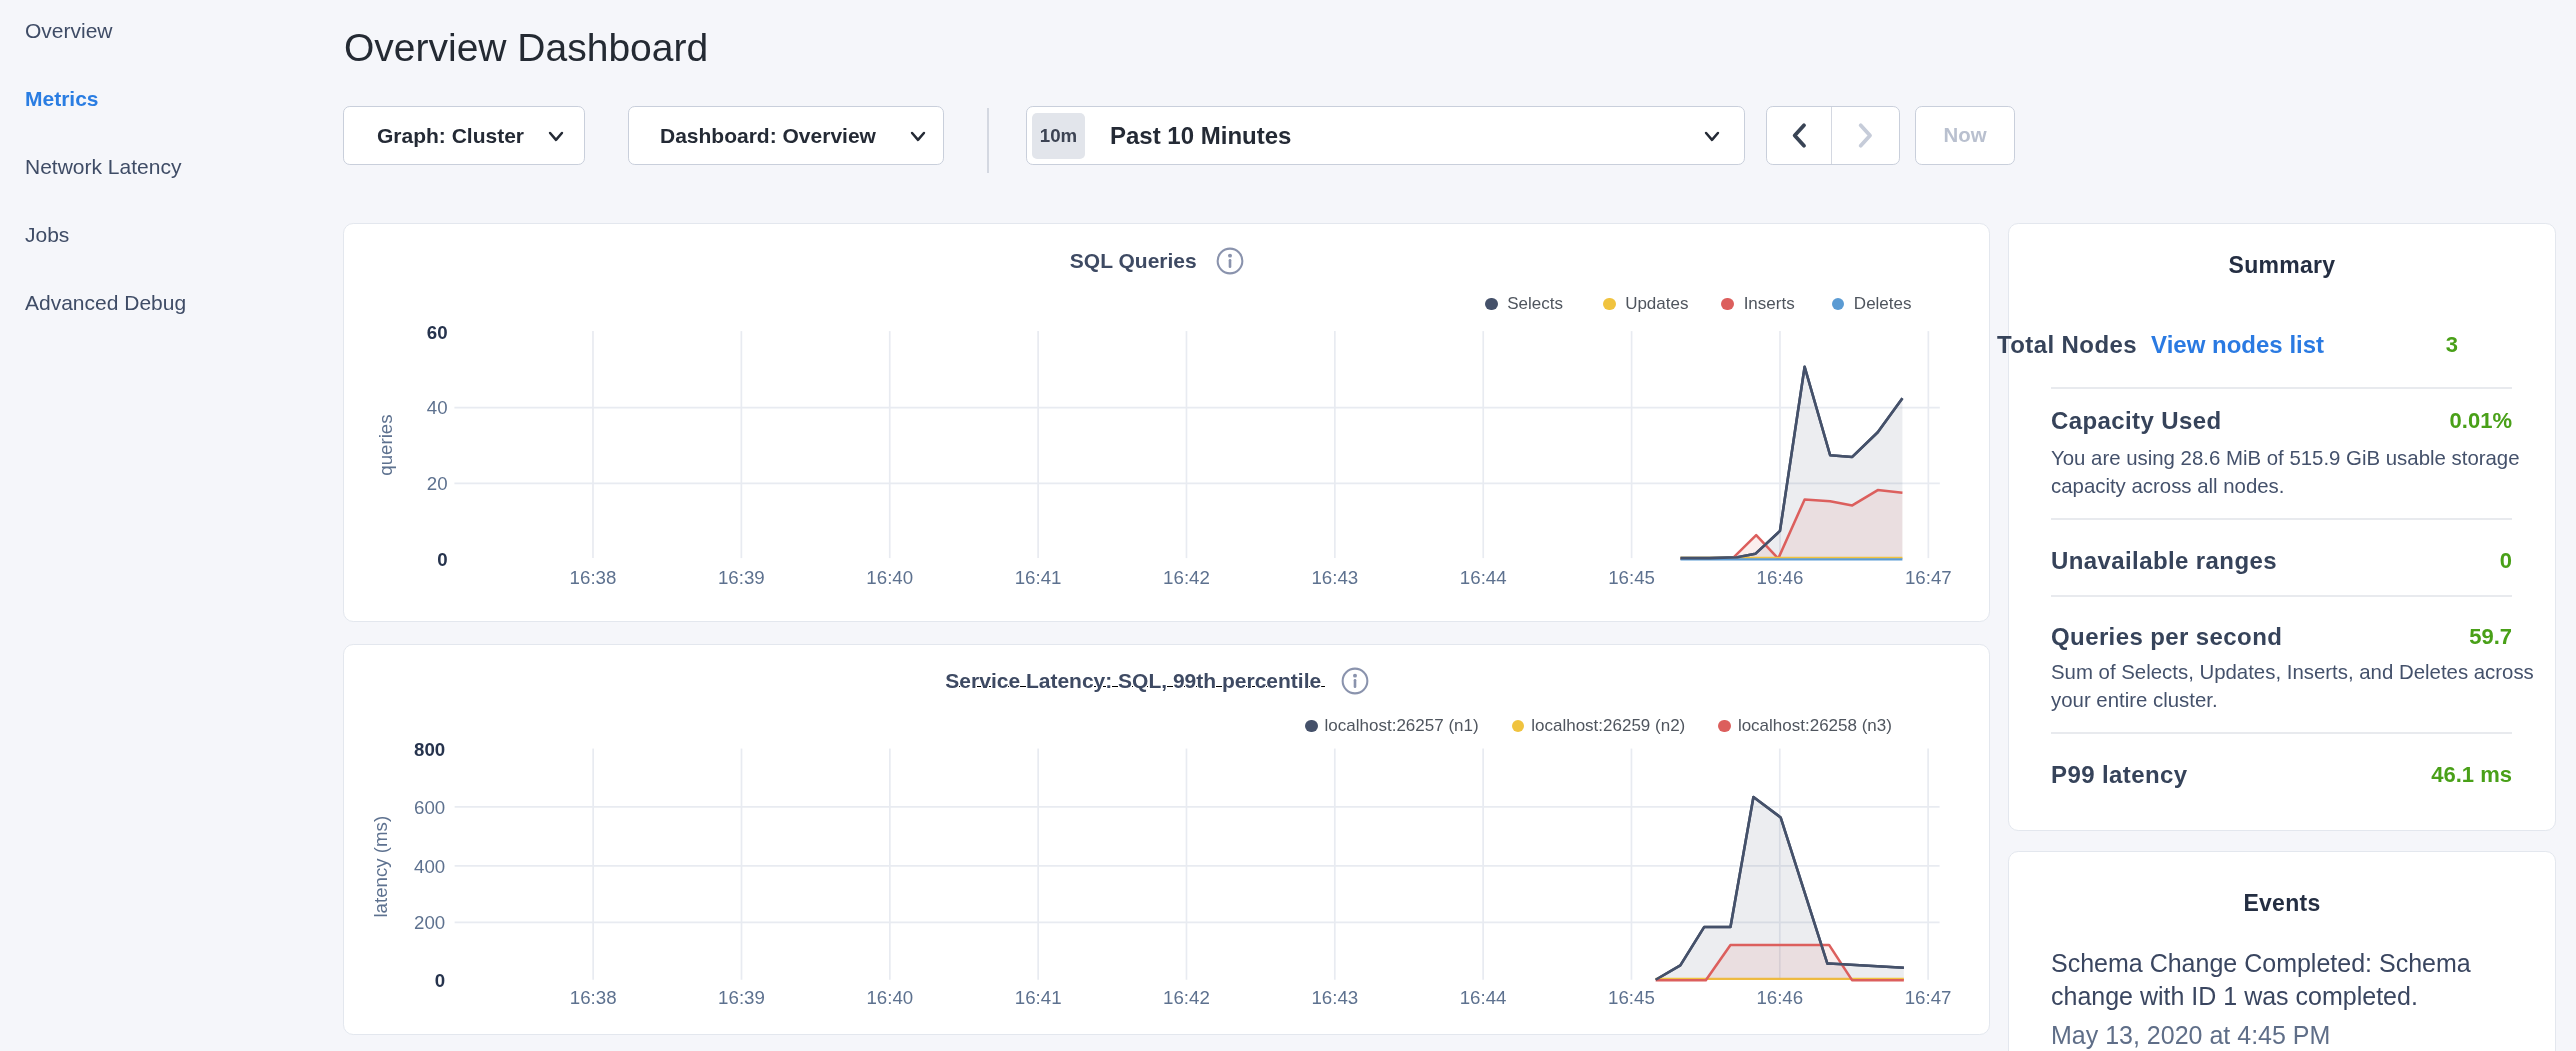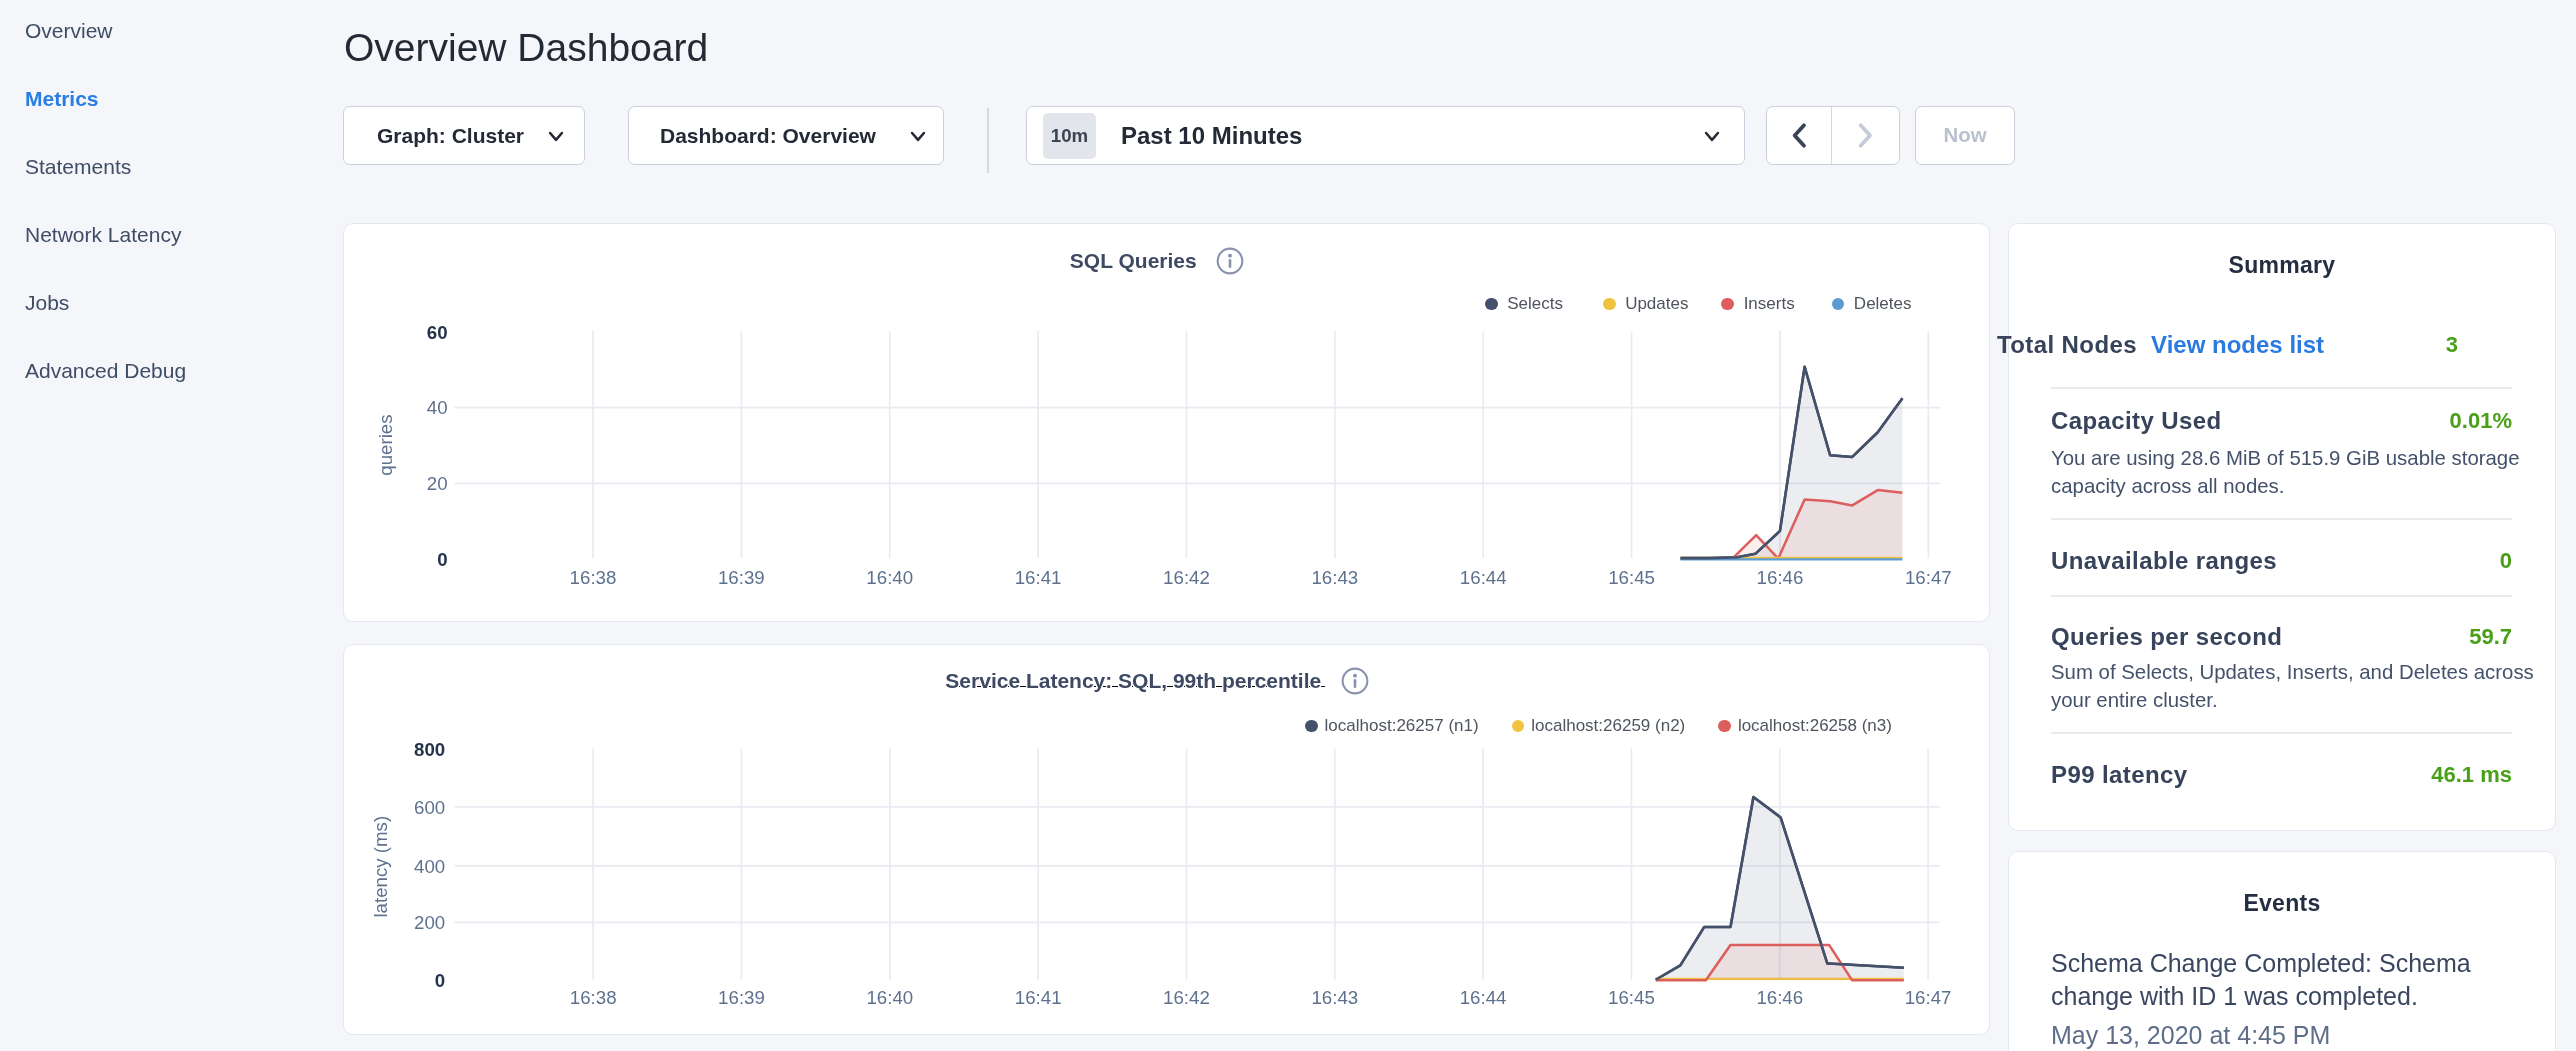--- a/index.html
+++ b/index.html
@@ -29,41 +29,40 @@
   .slabel { font-size:24px; font-weight:bold; color:#36435a; letter-spacing:0.4px; white-space:nowrap; }
   .sval { font-size:22px; font-weight:bold; color:#49a018; }
   .sdesc { position:absolute; font-size:20.4px; color:#44516b; line-height:28px; }
   .sdiv { position:absolute; height:1.7px; background:#e8eaee; }
 </style>
 </head>
 <body>
 <div class="nav">
   <div style="margin-top:-2.6px">Overview</div>
   <div class="active">Metrics</div>
-  <div>Statements</div>
   <div>Network Latency</div>
   <div>Jobs</div>
   <div>Advanced Debug</div>
 </div>
 
 <div class="title">Overview Dashboard</div>
 
 <div class="btn" style="left:343px; width:242px; padding-left:33px;">Graph: Cluster
   <svg class="chev" style="position:absolute; right:17px;" viewBox="0 0 26 26">
       <path d="M6 9.5 L13 17.5 L20 9.5" fill="none" stroke="#242a35" stroke-width="3" stroke-linecap="round" stroke-linejoin="round"></path>
     </svg>
 </div>
 <div class="btn" style="left:628px; width:316px; padding-left:31px;">Dashboard: Overview
   <svg class="chev" style="position:absolute; right:14.5px;" viewBox="0 0 26 26">
       <path d="M6 9.5 L13 17.5 L20 9.5" fill="none" stroke="#242a35" stroke-width="3" stroke-linecap="round" stroke-linejoin="round"></path>
     </svg>
 </div>
 <div class="abs" style="left:987px; top:108px; width:1.7px; height:65px; background:#d4d8e1;"></div>
 <div class="btn" style="left:1026px; width:719px; font-size:24px;">
-  <span style="display:inline-block; margin-left:16px; width:53px; height:46px; line-height:46px; text-align:center; background:#e2e5eb; border-radius:5.1px; font-size:18.7px; color:#3c4353; flex:none;">10m</span>
+  <span style="display:inline-block; margin-left:5px; width:53px; height:46px; line-height:46px; text-align:center; background:#e2e5eb; border-radius:5.1px; font-size:18.7px; color:#3c4353; flex:none;">10m</span>
   <span style="margin-left:25px;">Past 10 Minutes</span>
   <svg class="chev" style="position:absolute; right:21px;" viewBox="0 0 26 26">
       <path d="M6 9.5 L13 17.5 L20 9.5" fill="none" stroke="#242a35" stroke-width="3" stroke-linecap="round" stroke-linejoin="round"></path>
     </svg>
 </div>
 <div class="btn" style="left:1766px; width:134px; padding:0;">
   <span style="width:65px; height:100%; display:flex; align-items:center; justify-content:center; border-right:1.7px solid #d4d8e1;">
     <svg width="18.7" height="29" viewBox="0 0 22 34">
         <path d="M16.5 5 L5.5 17 L16.5 29" fill="none" stroke="#394455" stroke-width="4.5" stroke-linecap="round" stroke-linejoin="round"></path>
       </svg>

